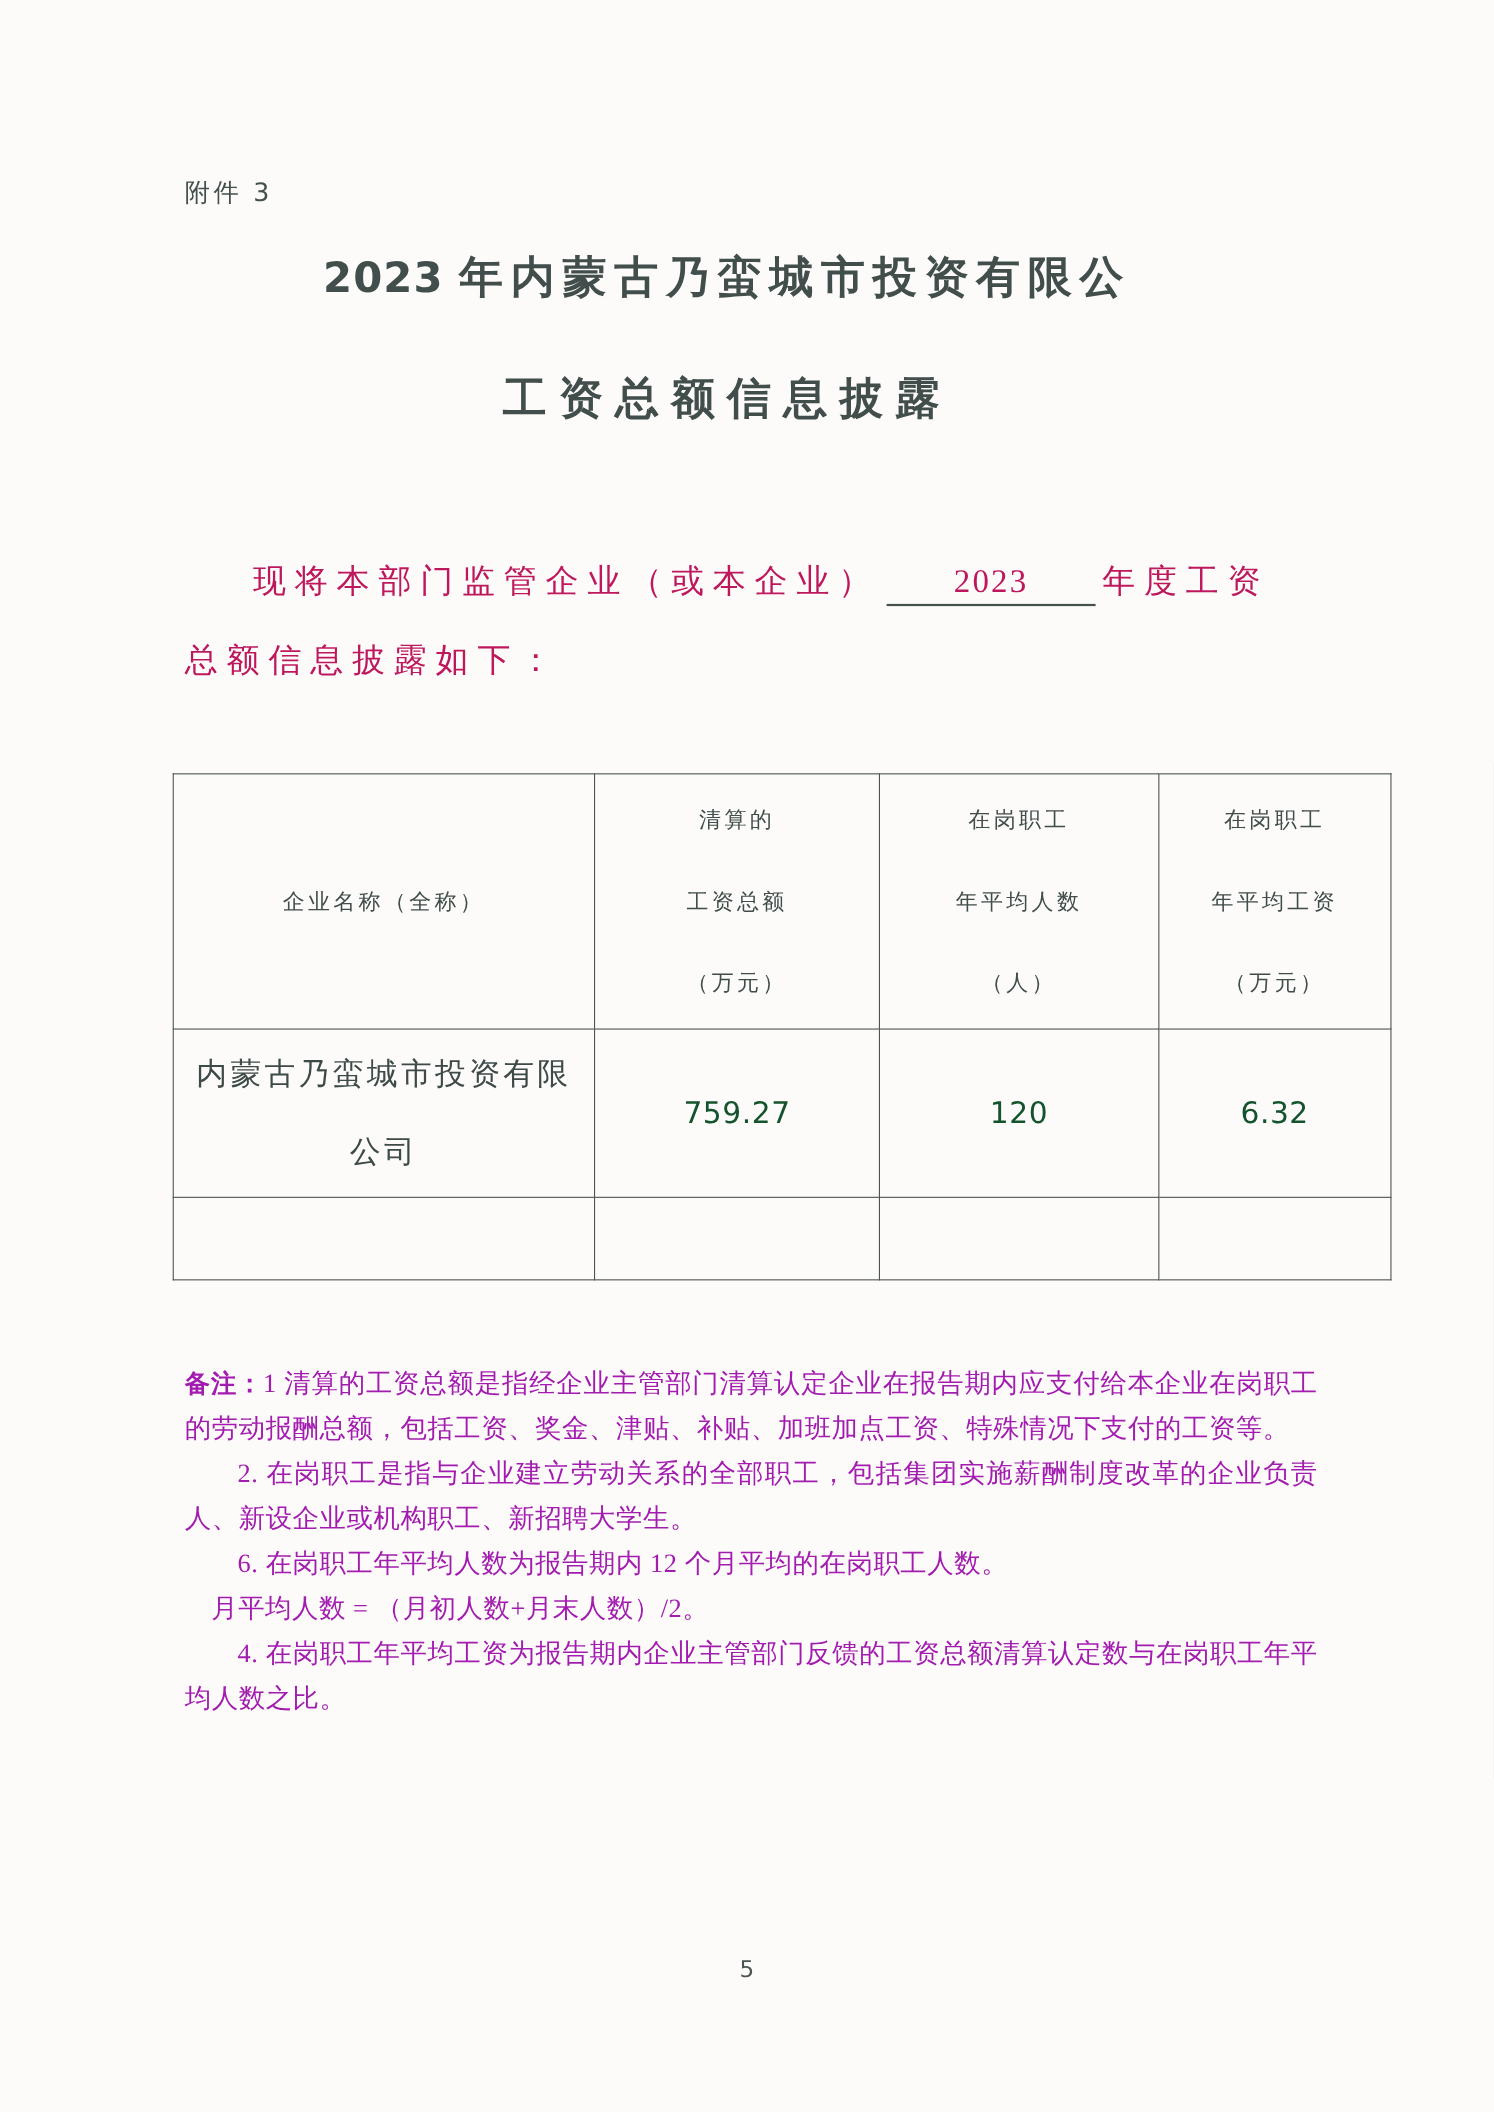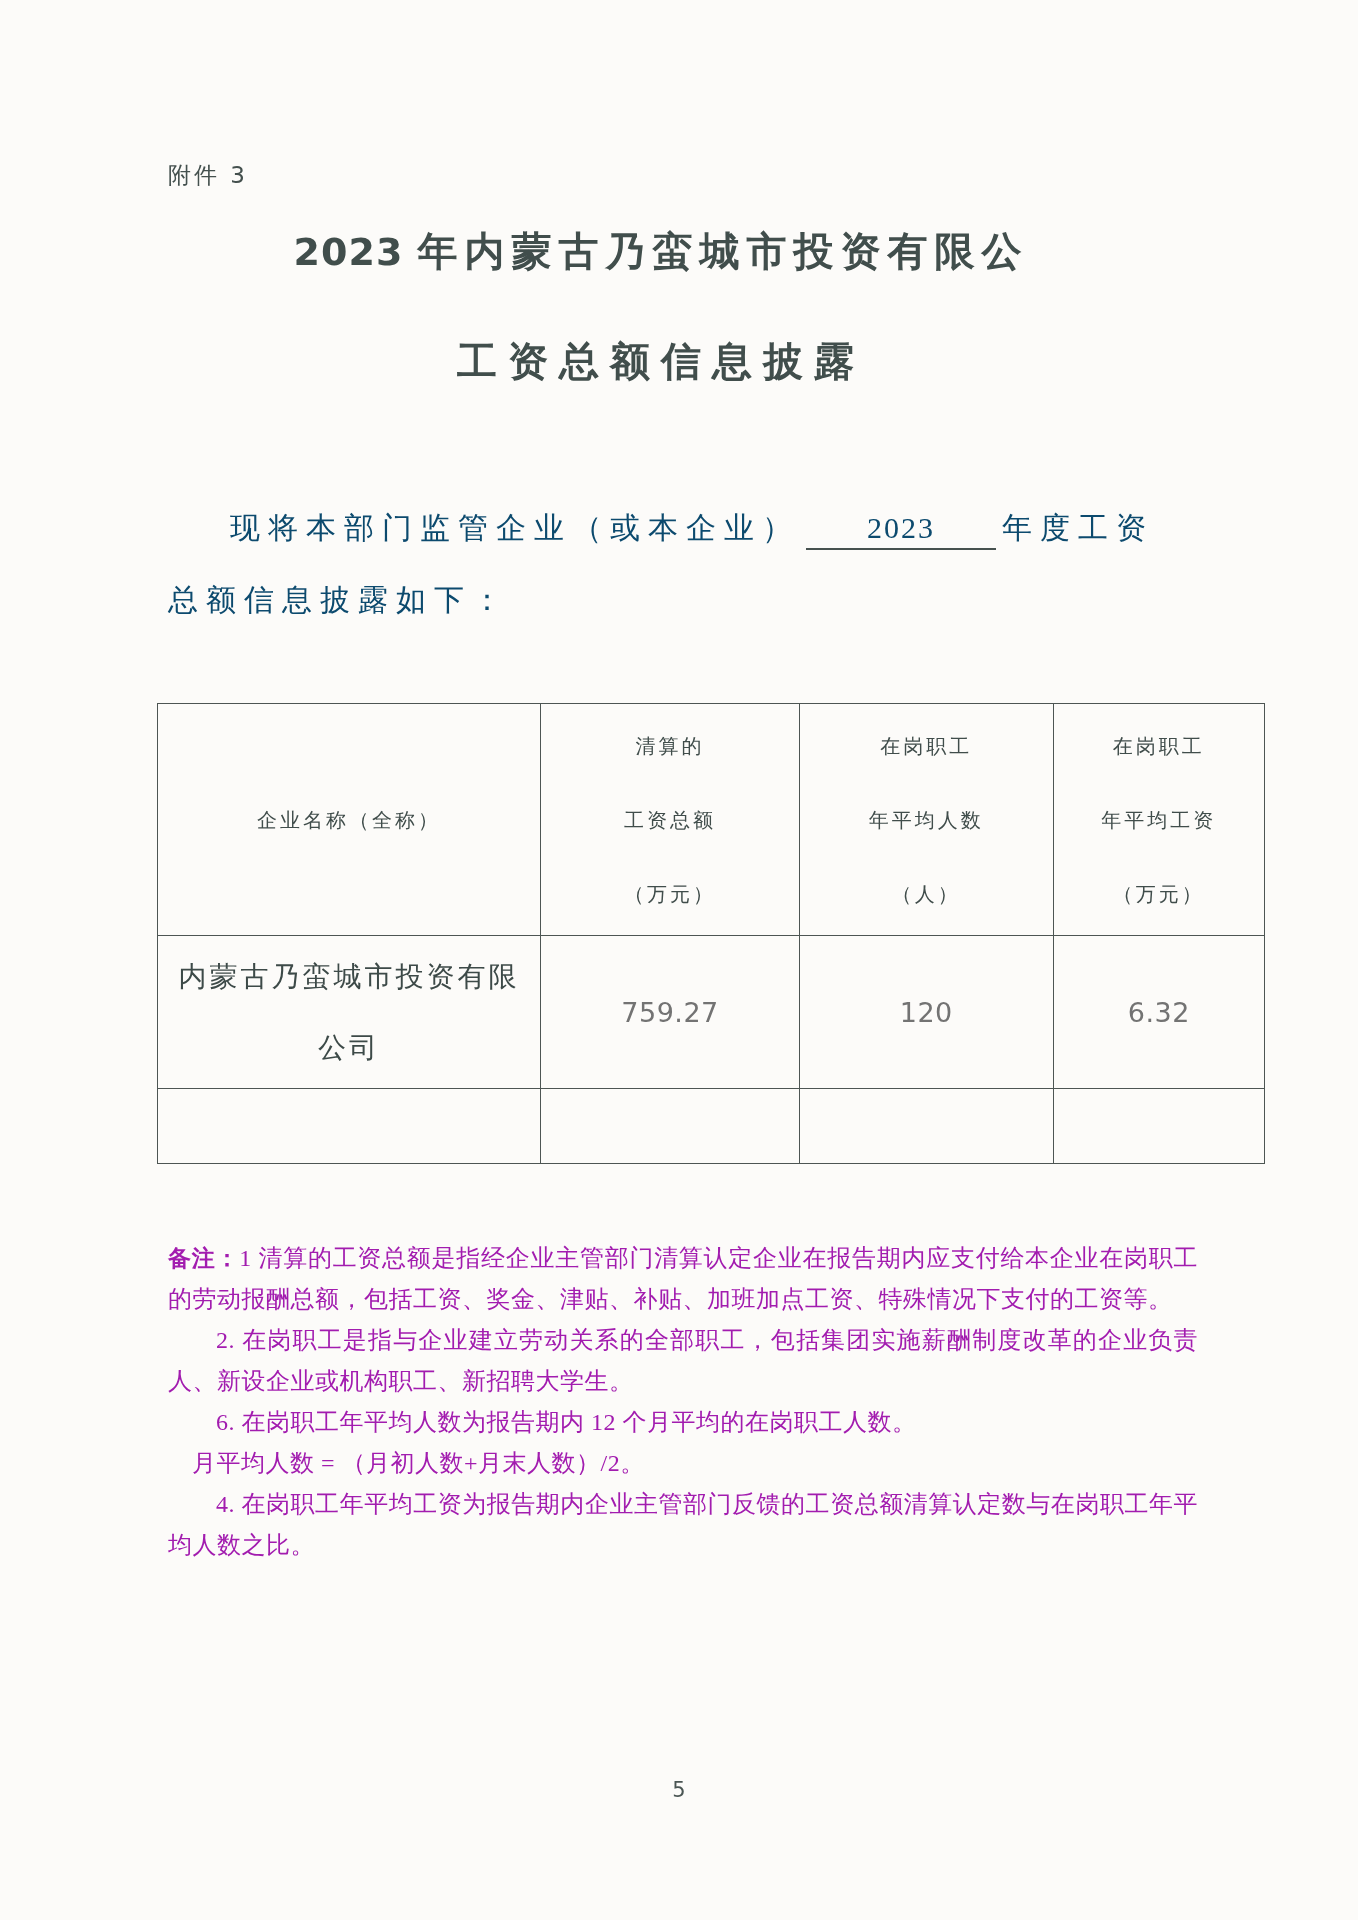--- a/index.html
+++ b/index.html
@@ -46,21 +46,21 @@
     font-size: 38px;
     letter-spacing: 1px;
     margin-right: 14px;
   }
 
   
   .intro-line {
     position: absolute;
     font-size: 30px;
     letter-spacing: 8px;
-    color: #0c4a6e;
+    color: #be185d;
     white-space: nowrap;
   }
   .intro-line-1 { left: 230px; top: 508px; }
   .intro-line-2 { left: 168px; top: 580px; }
   .year-blank {
     display: inline-block;
     width: 190px;
     text-align: center;
     border-bottom: 2.5px solid #46514f;
     padding-bottom: 3px;
@@ -106,21 +106,21 @@
     font-size: 28px;
     letter-spacing: 3px;
     line-height: 71px;
     color: #3d4a48;
   }
   .num-cell {
     font-family: "DejaVu Sans", "Liberation Sans", sans-serif;
     font-weight: 700;
     font-size: 27px;
     letter-spacing: 0.5px;
-    color: #737373;
+    color: #14532d;
   }
 
   
   .notes {
     position: absolute;
     left: 168px;
     top: 1238px;
     width: 1030px;
     font-size: 24px;
     line-height: 41px;

